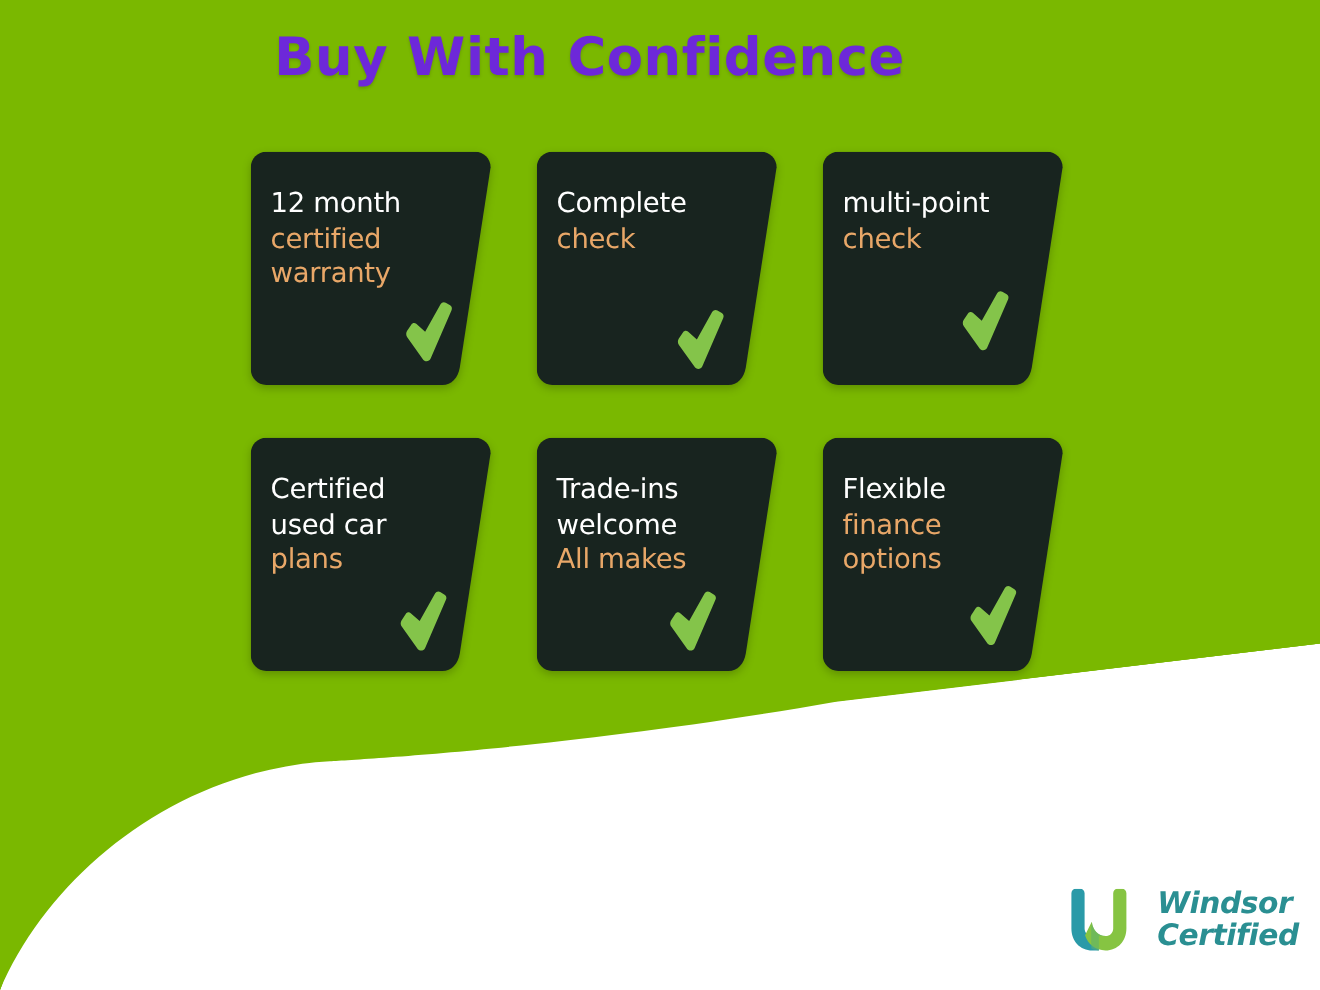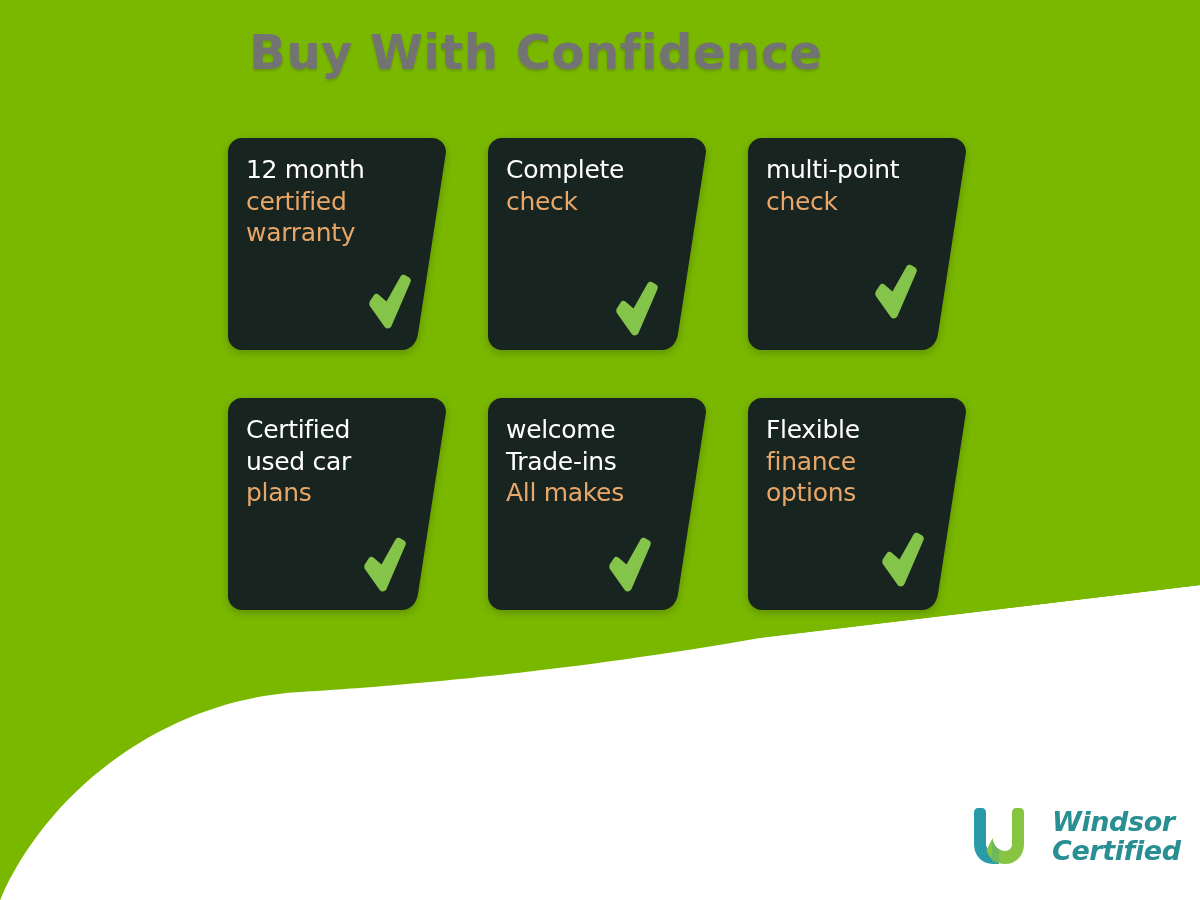--- a/index.html
+++ b/index.html
@@ -35,21 +35,21 @@
   .page-title {
     position: absolute;
     top: 24px;
     left: 0;
     width: 1072px;
     text-align: center;
     font-family: "DejaVu Sans", sans-serif;
     font-size: 48px;
     font-weight: bold;
     letter-spacing: 0.5px;
-    color: #737373;
+    color: #6d28d9;
     text-shadow: 0 2px 3px rgba(0,0,0,0.16);
   }
 
   
   .card-grid {
     position: absolute;
     left: 228px;
     top: 138px;
     width: 760px;
   }
@@ -70,21 +70,21 @@
   .card-shape {
     position: absolute;
     inset: 0;
     filter: drop-shadow(0 3px 4px rgba(0,0,0,0.22));
   }
   .card-shape svg { display: block; }
 
   .card-text {
     position: absolute;
     left: 18px;
-    top: 16px;
+    top: 31px;
     width: 186px;
     font-family: "DejaVu Sans", sans-serif;
     font-size: 25px;
     line-height: 1.26;
     font-weight: normal;
     letter-spacing: -0.3px;
   }
   .line-white { color: #ffffff; display: block; }
   .line-orange { color: #e8a768; display: block; }
 
@@ -245,22 +245,22 @@
 
       <div class="card col1">
         <div class="card-shape">
           <svg width="220" height="212" viewBox="0 0 220 212" xmlns="http://www.w3.org/2000/svg">
             <path d="M14,0 H204 C211.7,0 218,6.3 218,14 L190,196
                      C188.6,205 182.5,212 174,212 H14
                      C6.3,212 0,205.7 0,198 V14 C0,6.3 6.3,0 14,0 Z" fill="#18241f"></path>
           </svg>
         </div>
         <div class="card-text">
+          <span class="line-white">Trade-ins</span>
           <span class="line-white">welcome</span>
-          <span class="line-white">Trade-ins</span>
           <span class="line-orange">All makes</span>
         </div>
         <div class="tick t4">
           <svg width="44" height="56" viewBox="0 0 44 56" xmlns="http://www.w3.org/2000/svg">
             <path d="M2,27 L6,21 C7,19.5 9,19.2 10.4,20.4 L18.5,27.6
                      L32.5,2.5 C33.5,0.8 35.6,0.2 37.2,1.2 L41.2,3.6
                      C42.8,4.6 43.3,6.7 42.4,8.3 L23.5,52
                      C22.3,54.6 18.9,55.2 16.9,53.2 L2.2,32.6
                      C1,31 1,28.6 2,27 Z" fill="#84c44a"></path>
           </svg>

